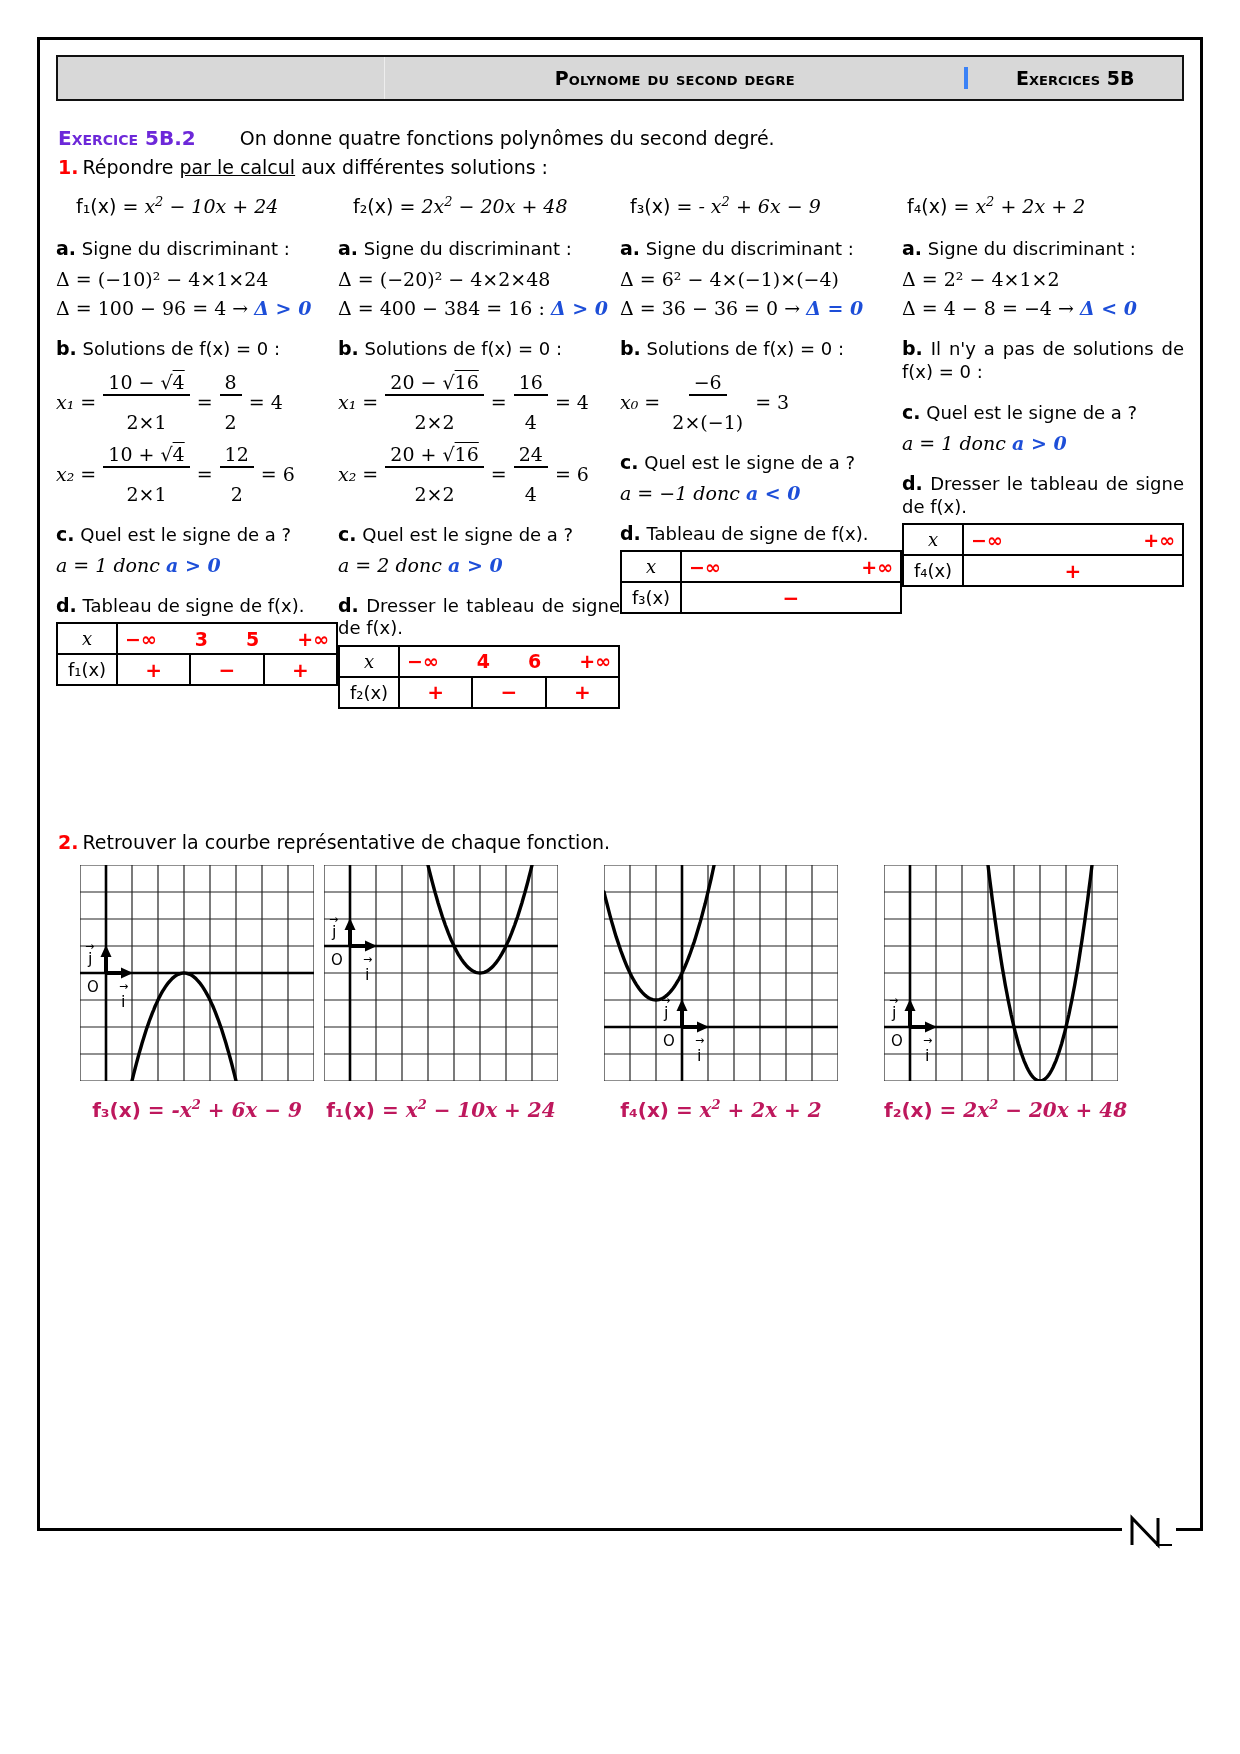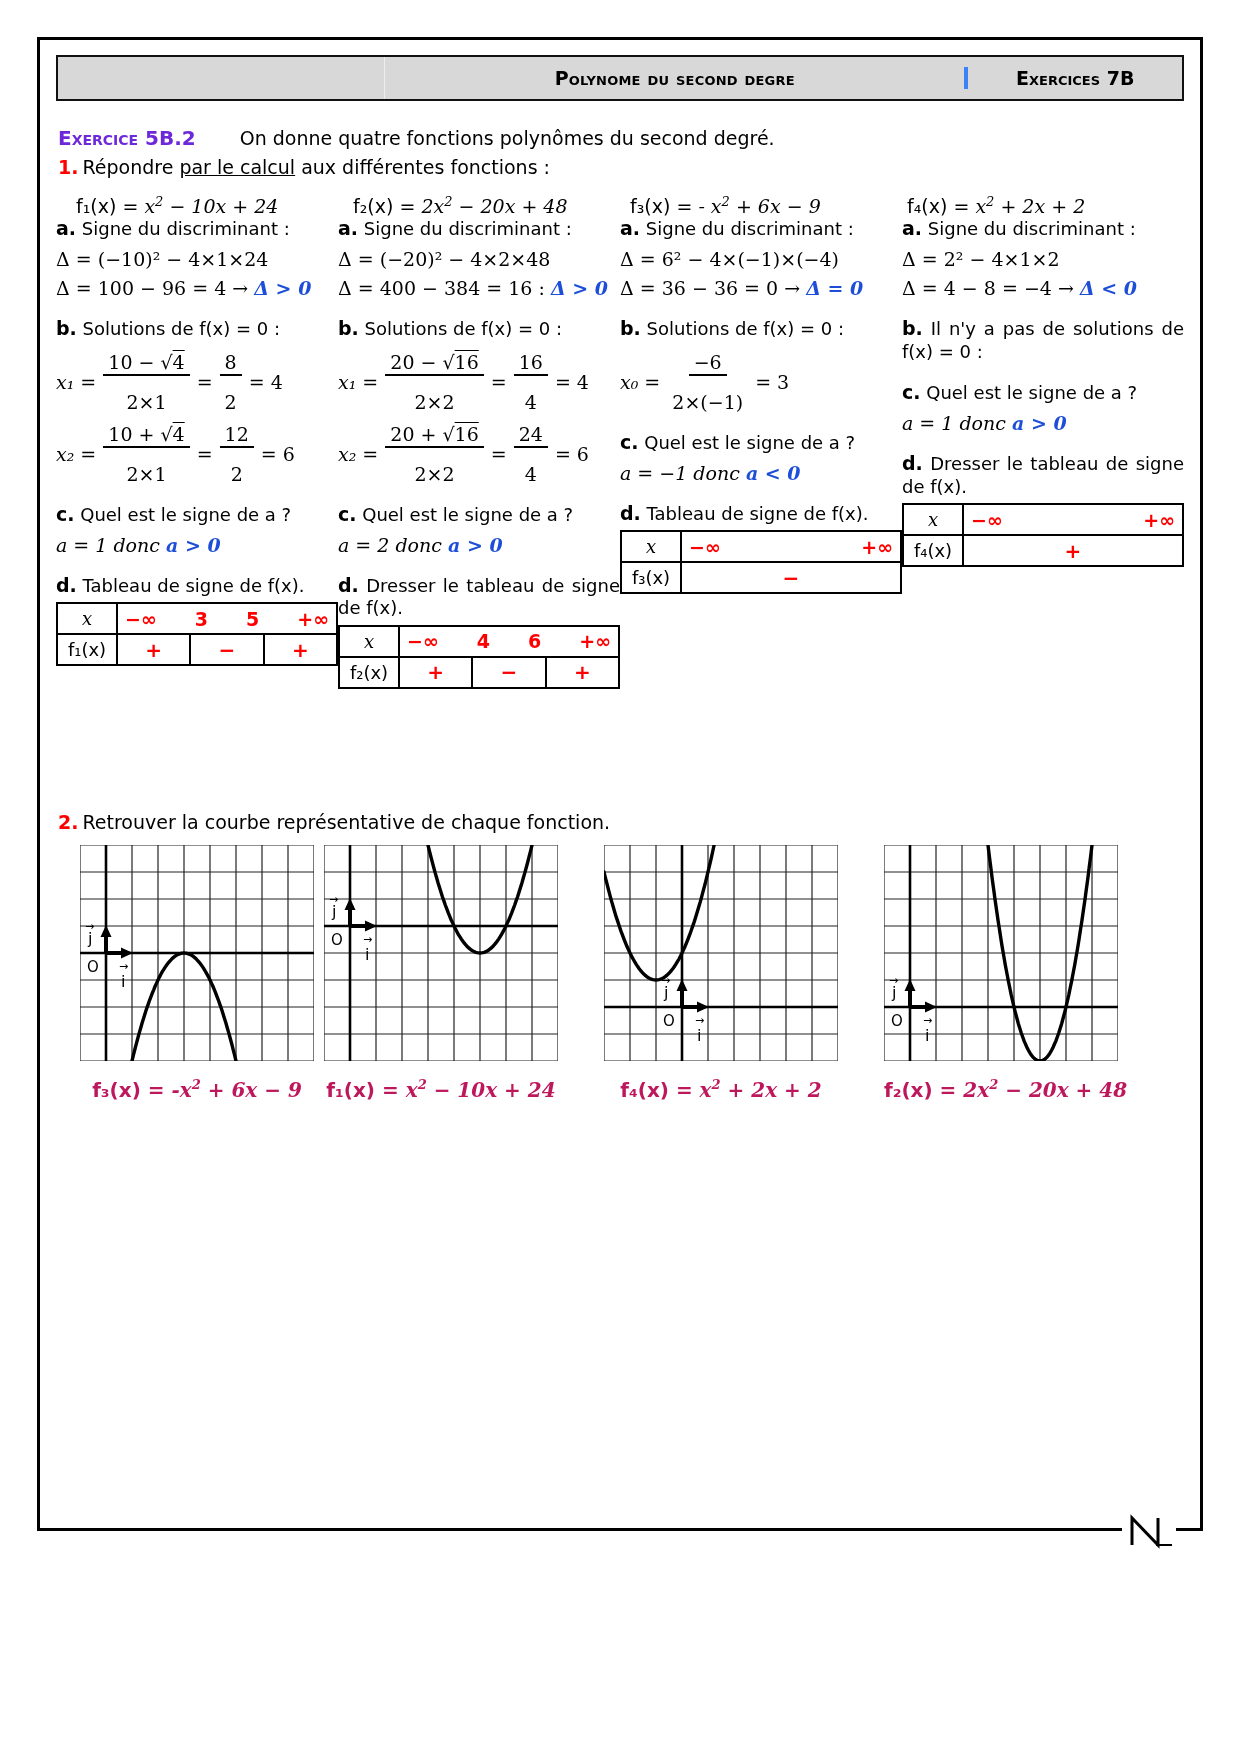--- a/index.html
+++ b/index.html
@@ -22,21 +22,21 @@
   .q1-line{margin:6px 2px 0;font-size:19px;}
   .q-num{color:#f00;font-weight:bold;margin-right:4px;}
   .ul{text-decoration:underline;}
 
   
   .fn-row{display:grid;grid-template-columns:repeat(4,1fr);margin:16px 0 0 20px;font-size:19px;}
   .poly{font-family:"DejaVu Serif",serif;font-style:italic;}
   .fn-row sup,.graph-label sup{font-size:13px;font-family:"DejaVu Serif",serif;}
 
   
-  .cols{display:grid;grid-template-columns:repeat(4,1fr);column-gap:0;min-height:578px;align-items:start;}
+  .cols{display:grid;grid-template-columns:repeat(4,1fr);column-gap:0;margin-top:20px;min-height:578px;align-items:start;}
   .col p{margin:0;}
   .sec{font-size:18px;line-height:1.25;}
   .sec b{font-size:19px;}
   .just{text-align:justify;}
   .mt{margin-top:18px !important;}
   .math{font-family:"DejaVu Serif",serif;font-size:19px;margin-top:7px !important;}
   .soln{display:flex;align-items:center;font-size:19px;font-family:"DejaVu Serif",serif;margin:10px 0;flex-wrap:nowrap;}
   .soln>span{white-space:nowrap;}
   .frac{display:inline-flex;flex-direction:column;align-items:center;vertical-align:middle;margin:0 7px;}
   .frac .num{padding:0 5px 1px;border-bottom:2px solid #000;white-space:nowrap;}
@@ -67,25 +67,25 @@
 </style>
 </head>
 <body>
 
 <div class="frame">
   <div class="inner">
 
     <div class="header-bar">
       <div class="hb-left"></div>
       <div class="hb-center">Polynome du second degre</div>
-      <div class="hb-right">Exercices 7B</div>
+      <div class="hb-right">Exercices 5B</div>
     </div>
 
     <p class="intro-line"><span class="ex-tag">Exercice 5B.2</span><span>On donne quatre fonctions polynômes du second degré.</span></p>
-    <p class="q1-line"><span class="q-num">1.</span><span>Répondre </span><span class="ul">par le calcul</span><span> aux différentes fonctions :</span></p>
+    <p class="q1-line"><span class="q-num">1.</span><span>Répondre </span><span class="ul">par le calcul</span><span> aux différentes solutions :</span></p>
 
     <div class="fn-row">
       <span><span>f₁(x) = </span><span class="poly"><span>x</span><sup>2</sup><span> − 10x + 24</span></span></span>
       <span><span>f₂(x) = </span><span class="poly"><span>2x</span><sup>2</sup><span> − 20x + 48</span></span></span>
       <span><span>f₃(x) = </span><span class="poly"><span>- x</span><sup>2</sup><span> + 6x − 9</span></span></span>
       <span><span>f₄(x) = </span><span class="poly"><span>x</span><sup>2</sup><span> + 2x + 2</span></span></span>
     </div>
 
     <div class="cols">
 

